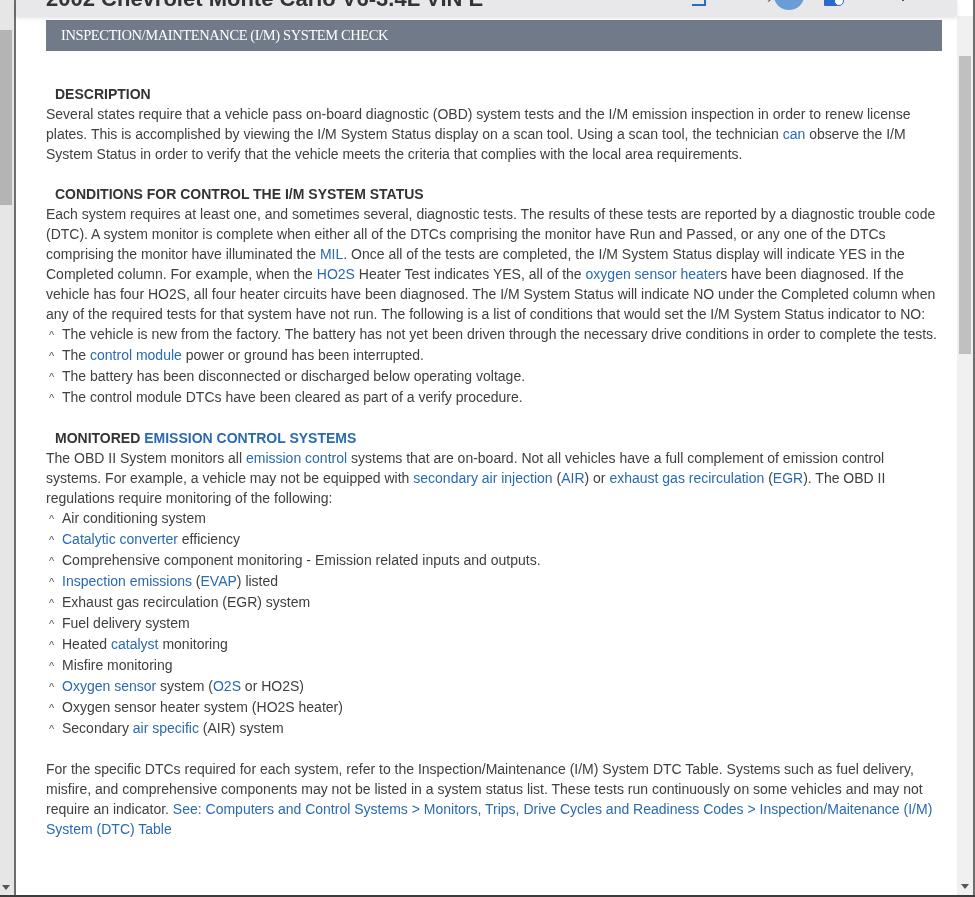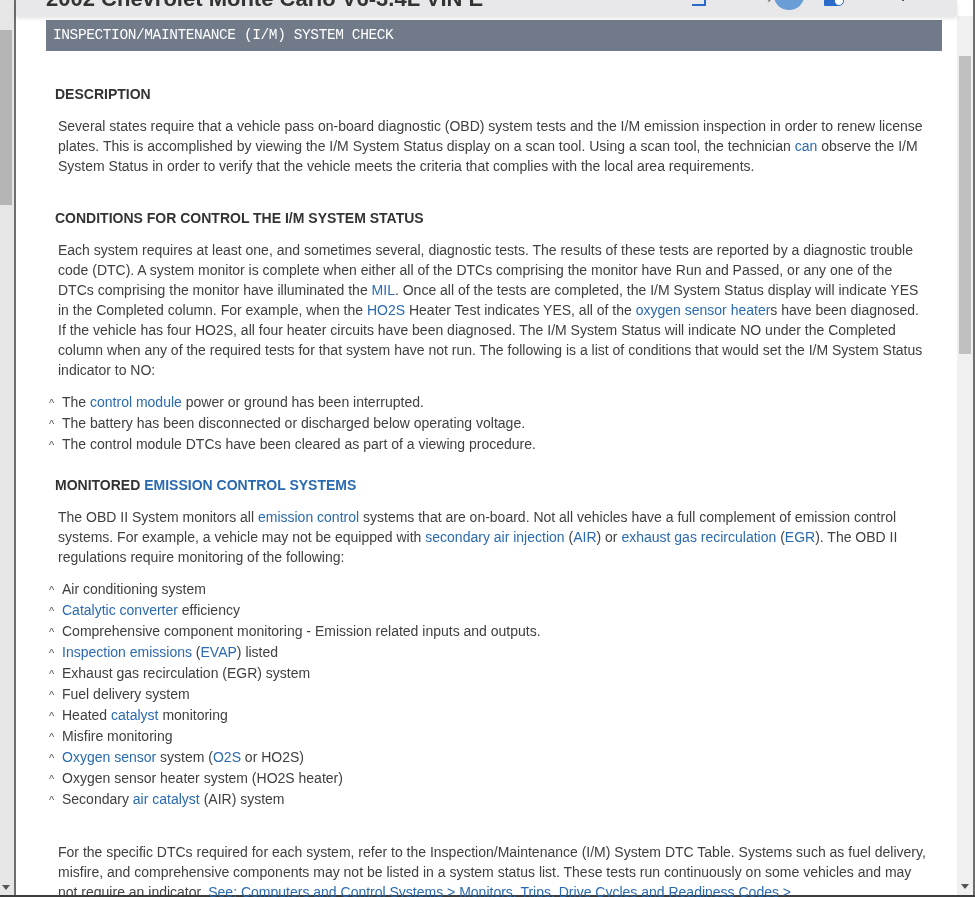--- a/index.html
+++ b/index.html
@@ -77,28 +77,28 @@
   }
   .right-edge { position:absolute; left:973px; top:0; width:2px; height:897px; background:#6e6e6e; }
 
   
   .content {
     position:absolute; left:46px; top:20px; width:896px;
     font-size:14px; line-height:20px; color:#404040;
   }
   .section-banner {
     height:31px; background:#707a88; color:#fff;
-    font-size:14.5px; line-height:31px; padding-left:7px;
+    font-size:14.5px; line-height:31px; padding-left:15px;
     letter-spacing:-0.4px;
-    font-family:Liberation Mono, monospace;
+    font-family:Liberation Serif, serif;
   }
   h3 {
     margin:0; font-size:14px; font-weight:bold; color:#333; line-height:20px;padding-left:9px;
   }
-  p { margin:12px; }
+  p { margin:0; }
   .gap { height:20px; }
   a, .lnk { color:#2a6ab0; text-decoration:none; }
   .bullet { display:block; }
   .caret { display:inline-block; width:16px; padding-left:3px; box-sizing:border-box; font-size:11px; color:#555; }
 </style>
 </head>
 <body>
 
 <div class="outer-scroll">
   <div class="thumb"></div>
@@ -132,44 +132,45 @@
     <p><span> Several states require that a vehicle pass on-board diagnostic (OBD) system tests and the I/M emission inspection in order to renew license plates. This is accomplished by viewing the I/M System Status display on a scan tool. Using a scan tool, the technician </span><a class="lnk">can</a><span> observe the I/M System Status in order to verify that the vehicle meets the criteria that complies with the local area requirements.</span></p>
   </section>
 
   <div class="gap"></div>
 
   <section>
     <h3>CONDITIONS FOR CONTROL THE I/M SYSTEM STATUS</h3>
     <p><span> Each system requires at least one, and sometimes several, diagnostic tests. The results of these tests are reported by a diagnostic trouble code (DTC). A system monitor is complete when either all of the DTCs comprising the monitor have Run and Passed, or any one of the DTCs comprising the monitor have illuminated the </span><a class="lnk">MIL</a><span>. Once all of the tests are completed, the I/M System Status display will indicate YES in the Completed column. For example, when the </span><a class="lnk">HO2S</a><span> Heater Test indicates YES, all of the </span><a class="lnk">oxygen sensor heater</a><span>s have been diagnosed. If the vehicle has four HO2S, all four heater circuits have been diagnosed. The I/M System Status will indicate NO under the Completed column when any of the required tests for that system have not run. The following is a list of conditions that would set the I/M System Status indicator to NO:</span></p>
 
     <div>
+      <div class="bullet"><span class="caret">^</span><span>The vehicle is new from the factory. The battery has not yet been driven through the necessary drive conditions in order to complete the tests.</span></div>
       <div class="bullet"><span class="caret">^</span><span>The </span><a class="lnk">control module</a><span> power or ground has been interrupted.</span></div>
       <div class="bullet"><span class="caret">^</span><span>The battery has been disconnected or discharged below operating voltage.</span></div>
-      <div class="bullet"><span class="caret">^</span><span>The control module DTCs have been cleared as part of a viewing procedure.</span></div>
+      <div class="bullet"><span class="caret">^</span><span>The control module DTCs have been cleared as part of a verify procedure.</span></div>
     </div>
   </section>
 
   <div class="gap"></div>
 
   <section>
     <h3><span>MONITORED </span><a class="lnk">EMISSION CONTROL SYSTEMS</a></h3>
     <p><span> The OBD II System monitors all </span><a class="lnk">emission control</a><span> systems that are on-board. Not all vehicles have a full complement of emission control systems. For example, a vehicle may not be equipped with </span><a class="lnk">secondary air injection</a><span> (</span><a class="lnk">AIR</a><span>) or </span><a class="lnk">exhaust gas recirculation</a><span> (</span><a class="lnk">EGR</a><span>). The OBD II regulations require monitoring of the following:</span></p>
 
     <div>
       <div class="bullet"><span class="caret">^</span><span>Air conditioning system</span></div>
       <div class="bullet"><span class="caret">^</span><a class="lnk">Catalytic converter</a><span> efficiency</span></div>
       <div class="bullet"><span class="caret">^</span><span>Comprehensive component monitoring - Emission related inputs and outputs.</span></div>
       <div class="bullet"><span class="caret">^</span><a class="lnk">Inspection emissions</a><span> (</span><a class="lnk">EVAP</a><span>) listed</span></div>
       <div class="bullet"><span class="caret">^</span><span>Exhaust gas recirculation (EGR) system</span></div>
       <div class="bullet"><span class="caret">^</span><span>Fuel delivery system</span></div>
       <div class="bullet"><span class="caret">^</span><span>Heated </span><a class="lnk">catalyst</a><span> monitoring</span></div>
       <div class="bullet"><span class="caret">^</span><span>Misfire monitoring</span></div>
       <div class="bullet"><span class="caret">^</span><a class="lnk">Oxygen sensor</a><span> system (</span><a class="lnk">O2S</a><span> or HO2S)</span></div>
       <div class="bullet"><span class="caret">^</span><span>Oxygen sensor heater system (HO2S heater)</span></div>
-      <div class="bullet"><span class="caret">^</span><span>Secondary </span><a class="lnk">air catalyst</a><span> (AIR) system</span></div>
+      <div class="bullet"><span class="caret">^</span><span>Secondary </span><a class="lnk">air specific</a><span> (AIR) system</span></div>
     </div>
   </section>
 
   <div class="gap"></div>
 
   <section>
     <p><span> For the specific DTCs required for each system, refer to the Inspection/Maintenance (I/M) System DTC Table. Systems such as fuel delivery, misfire, and comprehensive components may not be listed in a system status list. These tests run continuously on some vehicles and may not require an indicator. </span><a class="lnk">See: Computers and Control Systems &gt; Monitors, Trips, Drive Cycles and Readiness Codes &gt; Inspection/Maitenance (I/M) System (DTC) Table</a></p>
   </section>
 </div>
 

